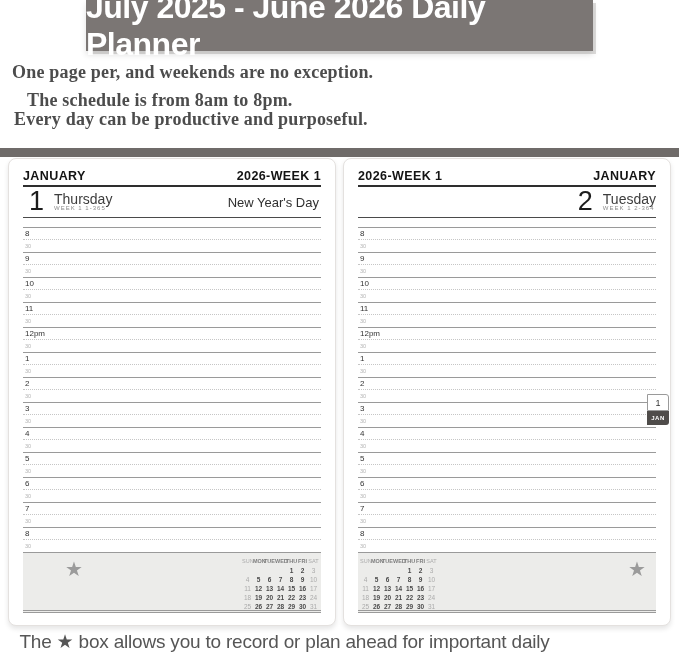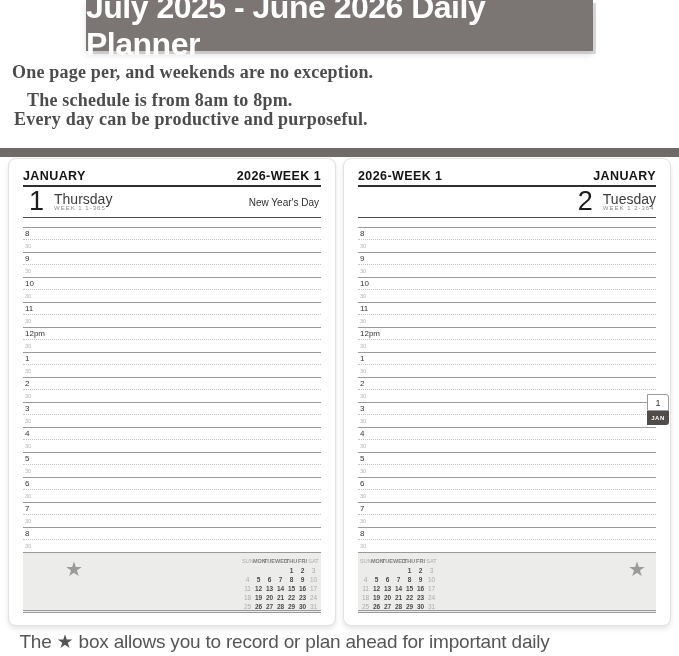--- a/index.html
+++ b/index.html
@@ -31,21 +31,21 @@
     height:22px; border-bottom:2px solid #2e2e2e; padding-bottom:2px; }
   .page-header span { font-size:12.5px; font-weight:bold; color:#141414; letter-spacing:0.4px; }
 
   .day-row { height:31px; border-bottom:1px solid #4a4a4a;
     display:flex; align-items:center; }
   .day-num { font-size:27px; font-weight:400; color:#1c1c1c; line-height:1;
     padding:0 10px 2px 6px; }
   .day-name-wrap { display:flex; flex-direction:column; justify-content:center; }
   .day-name { font-size:14px; color:#3d3d3d; line-height:12px; }
   .day-meta { font-size:6px; color:#8c8c8c; letter-spacing:1px; line-height:7px; }
-  .holiday { margin-left:auto; font-size:10px; color:#2f2f2f; padding-right:2px; }
+  .holiday { margin-left:auto; font-size:13px; color:#2f2f2f; padding-right:2px; }
   .day-row.right-align { justify-content:flex-end; }
   .day-row.right-align .day-num { padding:0 10px 2px 0; }
 
   .blank-row { height:9px; }
 
   .schedule { flex:0 0 auto; }
   .hour-block { border-top:1px solid #9a9a9a; }
   .hour-row { height:12px; border-bottom:1px dotted #c6c6c6;
     display:flex; align-items:center; }
   .hour-label { font-size:8px; color:#333; padding-left:2px; line-height:8px; }

